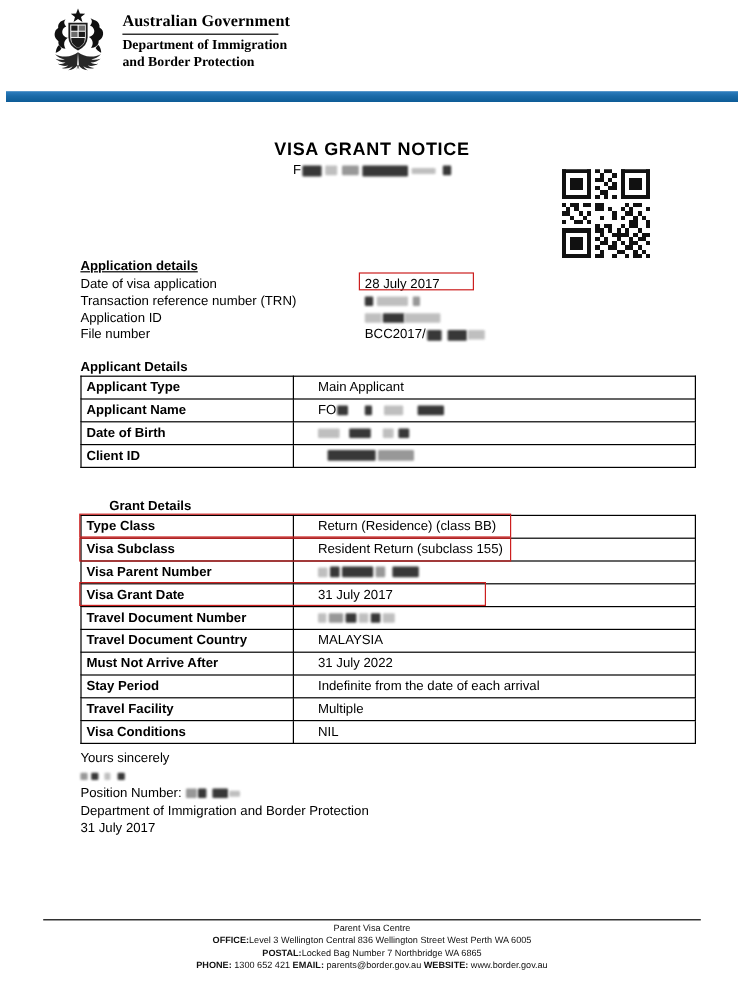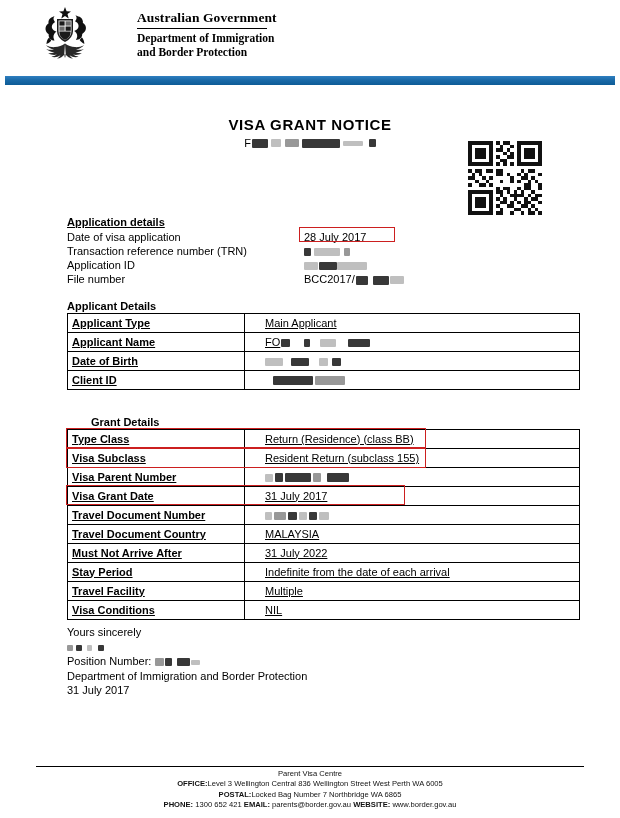--- a/index.html
+++ b/index.html
@@ -26,21 +26,20 @@
     gap: 8px;
   }
   .crest {
     width: 58px;
     height: 54px;
     flex: none;
   }
   .crest svg { display: block; }
   .gov-text {
     padding-top: 4px;
-    margin-left: 35px;
   }
   .gov-line1 {
     font-family: "Liberation Serif", serif;
     font-weight: bold;
     font-size: 13.5px;
     letter-spacing: 0.1px;
     line-height: 16px;
     white-space: nowrap;
   }
   .gov-rule {
@@ -162,21 +161,20 @@
     table-layout: fixed;
   }
   table.grid td {
     border: 1.3px solid #000;
     padding: 2px 4px;
     height: 14px;
     vertical-align: middle;
     line-height: 13px;
     overflow: hidden;
     white-space: nowrap;
-    text-decoration: underline;
   }
   table.grid td.k {
     font-weight: bold;
     width: 168px;
   }
   table.grid td.v {
     font-weight: normal;
     width: 310px;
     padding-left: 20px;
   }

